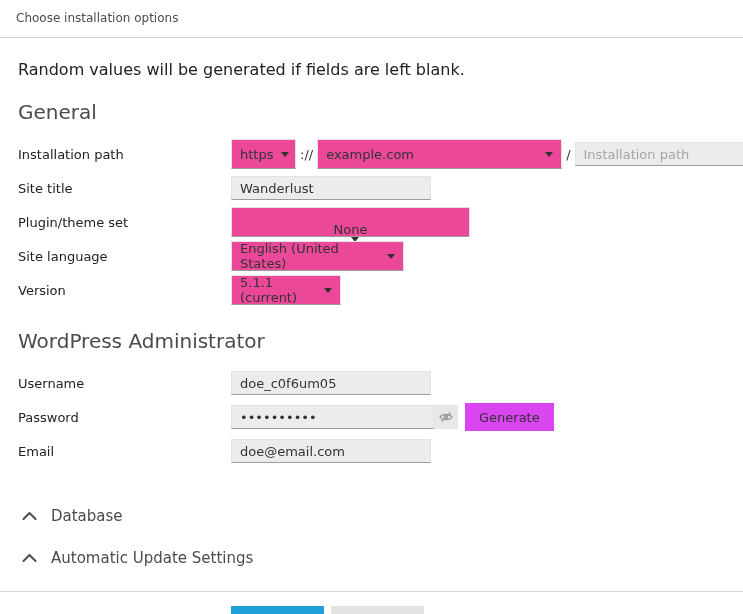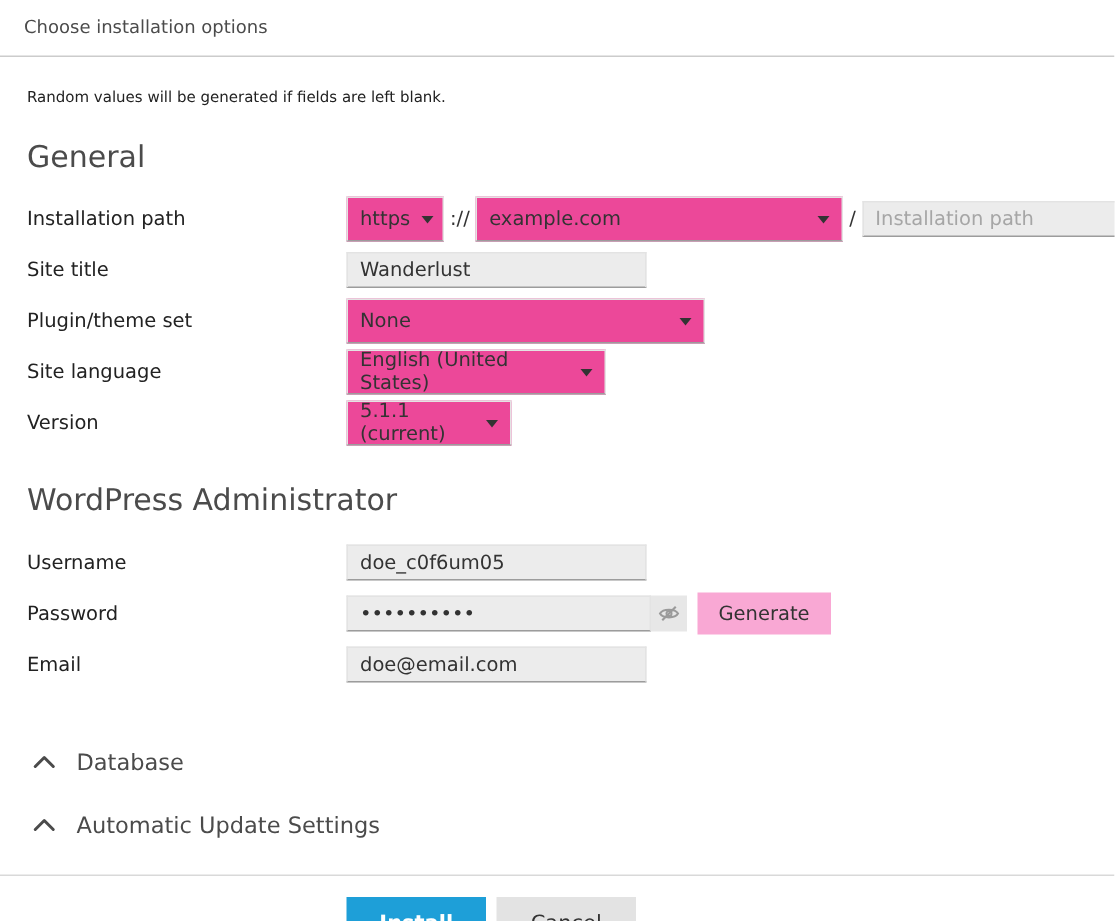--- a/index.html
+++ b/index.html
@@ -20,21 +20,21 @@
   .dialog-title {
     font-size: 12px;
     font-weight: 400;
     color: #4b4b4b;
   }
 
   .content { padding: 0 18px; }
 
   .intro-text {
     margin-top: 22px;
-    font-size: 10px;
+    font-size: 16px;
     color: #222222;
   }
 
   .section-heading {
     font-size: 20px;
     font-weight: 400;
     color: #4b4b4b;
   }
   .section-heading.general { margin-top: 21px; }
   .section-heading.admin   { margin-top: 27px; }
@@ -103,21 +103,21 @@
   .eye-btn {
     width: 24px; height: 24px;
     background: #e7e7e7;
     display: flex; align-items: center; justify-content: center;
     cursor: pointer;
     border: none;
   }
   .gray-btn {
     height: 28px;
     margin-left: 7px;
-    background: #f9a8d4;
+    background: #d946ef;
     border: none;
     font-family: "DejaVu Sans", "Liberation Sans", sans-serif;
     font-size: 13px;
     color: #333333;
     padding: 0 14px;
     cursor: pointer;
   }
 
   
   .collapsed-sections { margin-top: 44px; }
@@ -159,21 +159,21 @@
     background: #e3e3e3;
     color: #333333;
     margin-left: 7px;
   }
 
   
   .w-protocol { width: 65px; flex: 0 0 65px; }
   .w-domain   { width: 245px; flex: 0 0 245px; }
   .w-path     { flex: 1 1 auto; }
   .w-200      { width: 200px; }
-  .w-none     { width: 239px; }
+  .w-none     { width: 239px; flex-direction: column; }
   .w-lang     { width: 173px; }
   .w-version  { width: 110px; }
   .w-pass     { width: 203px; }
 </style>
 </head>
 <body>
 
 <div class="page">
 
   <div class="dialog-header">

